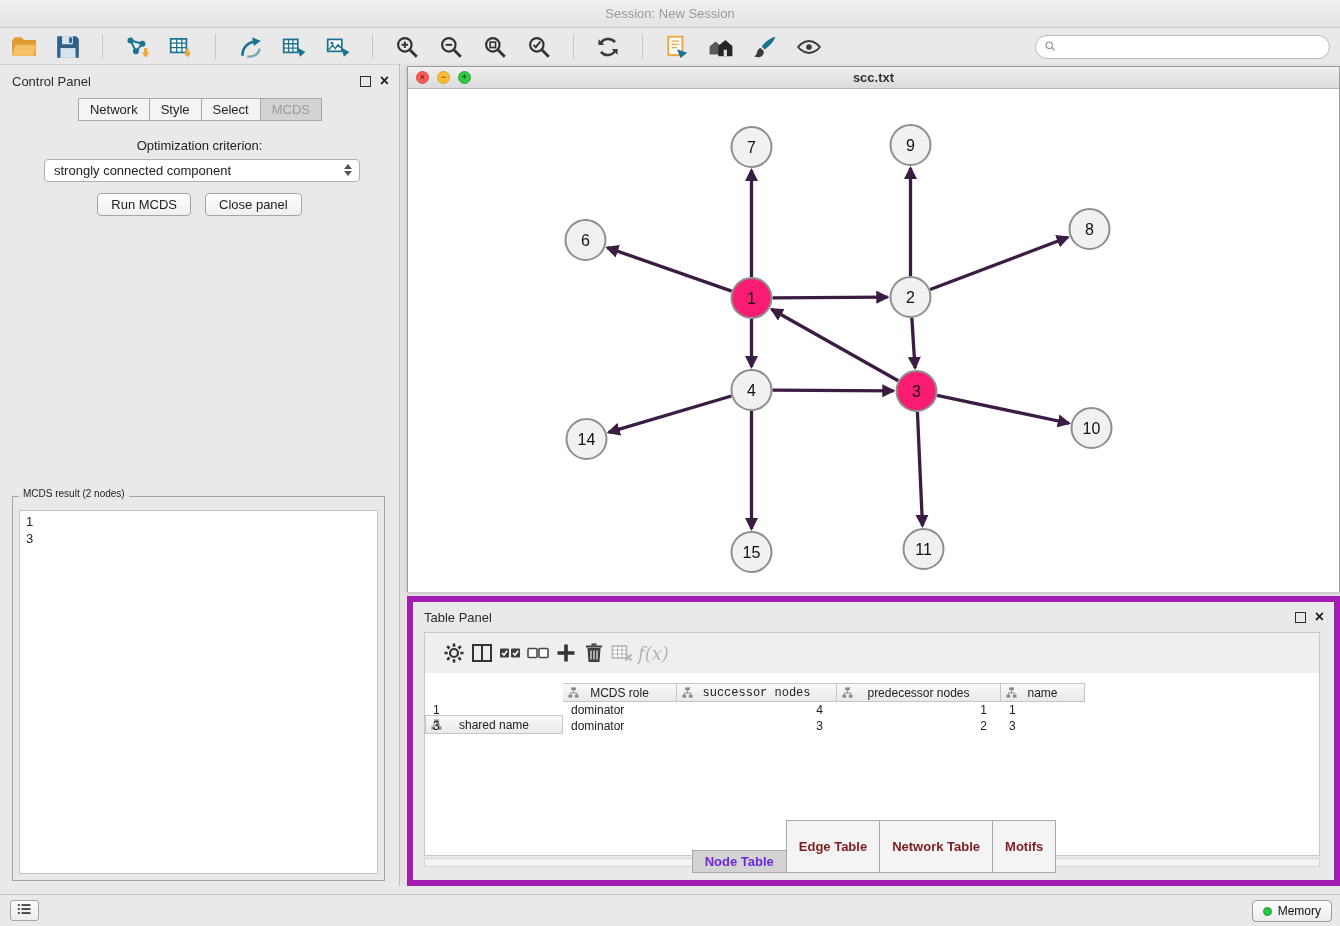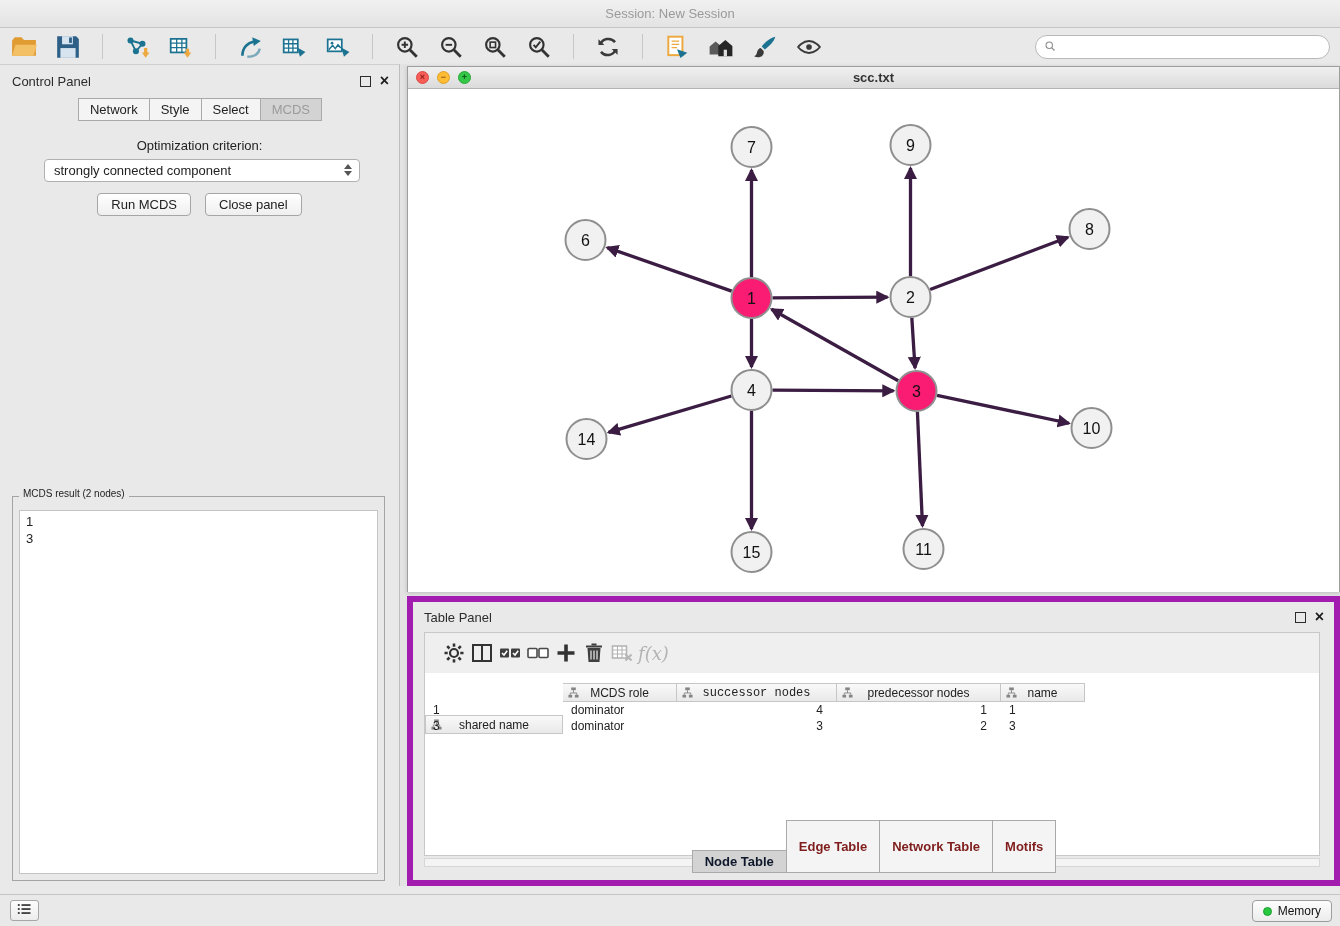--- a/index.html
+++ b/index.html
@@ -92,21 +92,21 @@
   .sort-ic{position:absolute;left:5px;top:3px;}
   .table-body{position:absolute;top:69px;left:0;right:0;}
   .tr{display:flex;height:16px;cursor:default;}
   .td{box-sizing:border-box;font-size:12px;line-height:16px;padding:0 0 0 8px;white-space:nowrap;overflow:hidden;}
   .td.left{text-align:left;padding-left:8px;}
   .td.right{text-align:right;padding-right:14px;}
   .tp-scroll{position:absolute;left:11px;right:14px;top:256px;height:9px;background:#f4f4f4;border:1px solid #d6d6d6;box-sizing:border-box;}
   .tp-tabs{position:absolute;bottom:7px;left:0;right:0;display:flex;justify-content:center;}
   .btab{font-size:13px;font-weight:700;padding:3px 12px;background:#f4f4f4;border:1px solid #a9a9a9;
     margin-right:-1px;color:#7f1d1d;cursor:pointer;font-family:inherit;}
-  .btab.active{background:#d3d3d3;color:#0f172a;margin-top:30px;}
+  .btab.active{background:#d3d3d3;color:#6d28d9;margin-top:30px;}
 
   
   .status-bar{position:absolute;left:0;top:894px;width:100%;height:32px;background:#e9e9e9;
     border-top:1px solid #c4c4c4;box-sizing:border-box;}
   .list-btn{position:absolute;left:10px;top:5px;width:29px;height:21px;border:1px solid #a6a6a6;border-radius:3px;
     background:linear-gradient(#fdfdfd,#ececec);display:flex;align-items:center;justify-content:center;cursor:pointer;}
   .memory-btn{position:absolute;right:8px;top:5px;height:22px;border:1px solid #9d9d9d;border-radius:4px;
     background:linear-gradient(#fdfdfd,#ececec);display:flex;align-items:center;gap:6px;padding:0 10px;
     font-size:12px;cursor:pointer;font-family:inherit;color:#111;}
   .mem-dot{width:9px;height:9px;border-radius:50%;background:#27c840;border:1px solid #1d9e32;box-sizing:border-box;}

